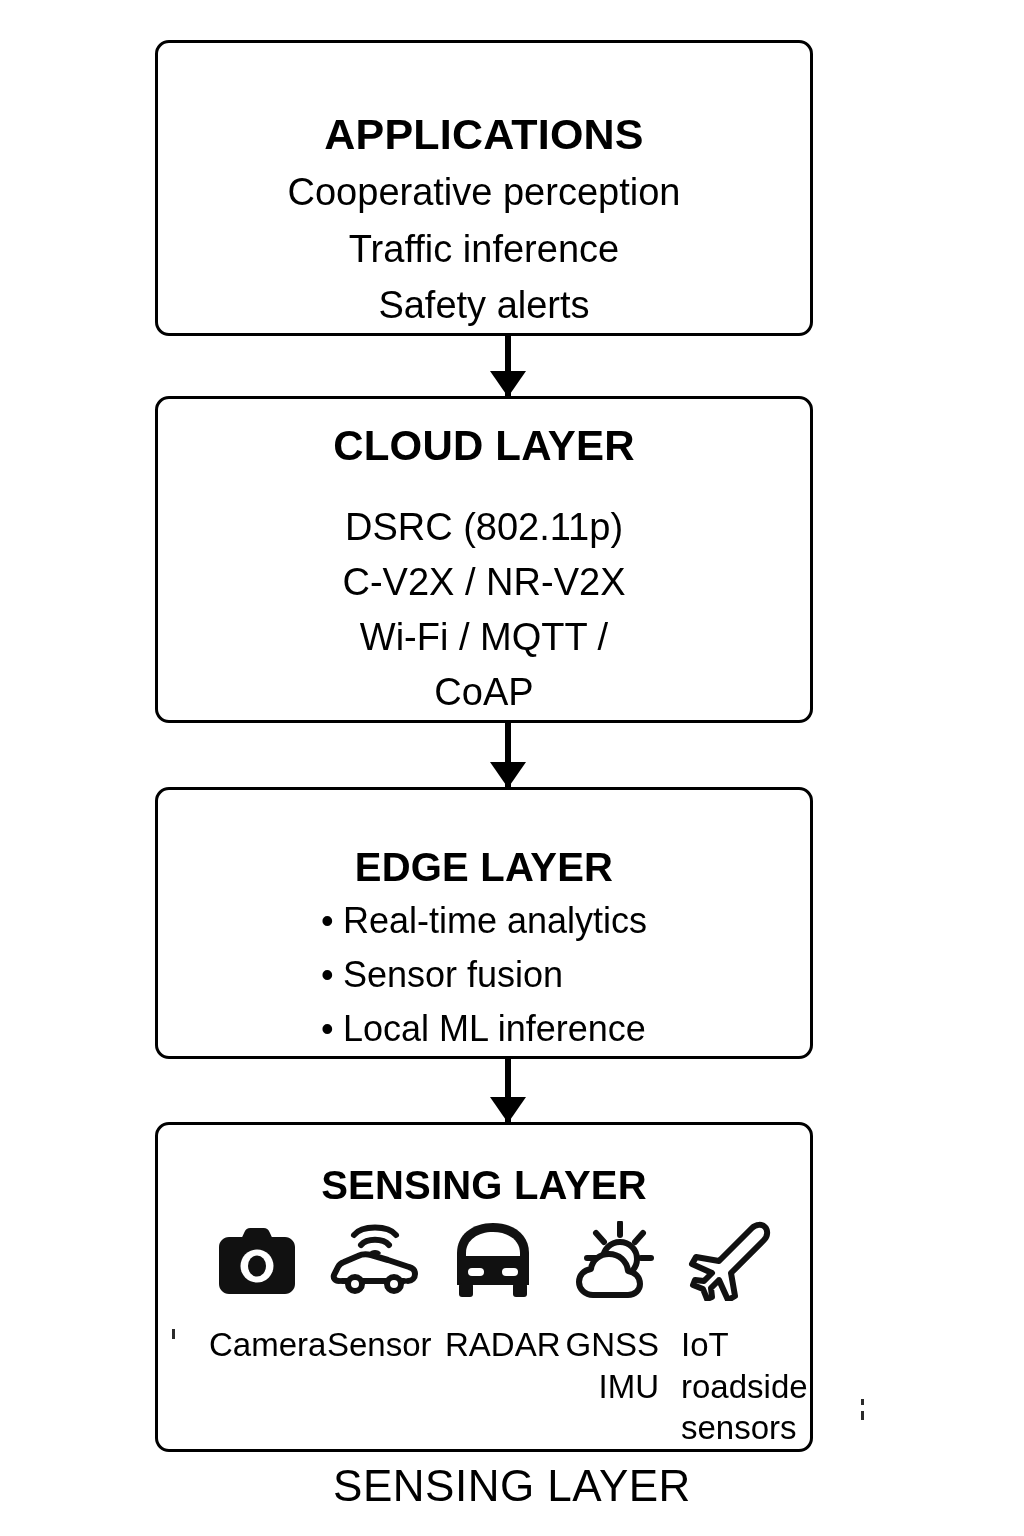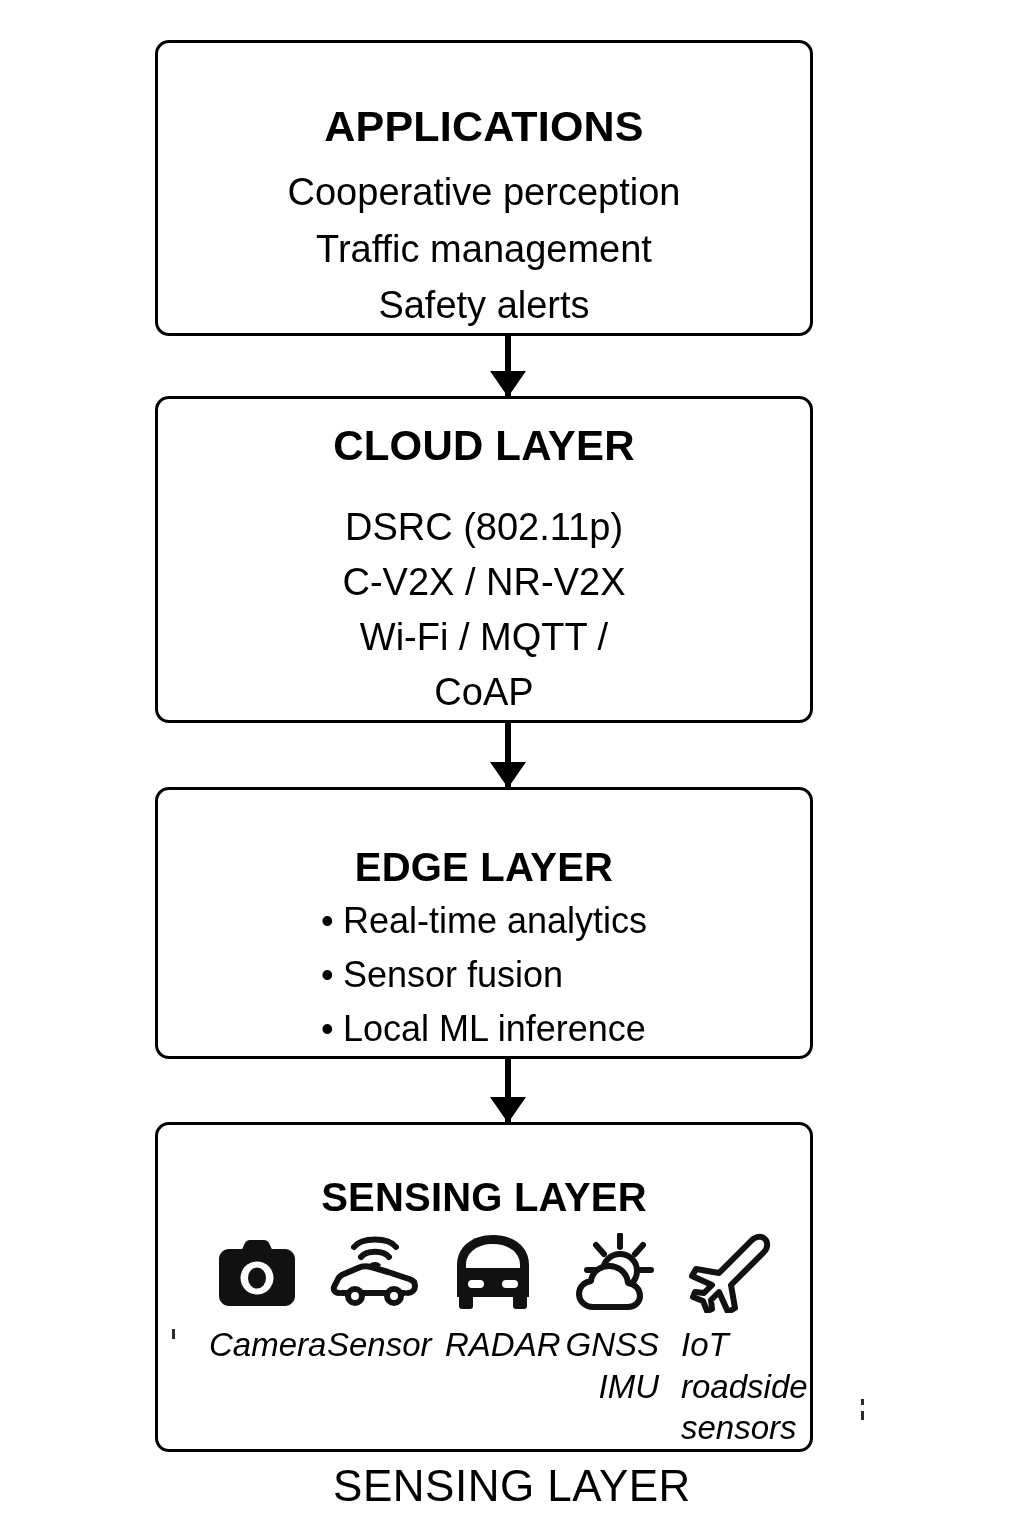--- a/index.html
+++ b/index.html
@@ -56,21 +56,21 @@
   .box-cloud .box-title        { margin-top: 26px; font-size: 42px; }
   .box-edge .box-title         { margin-top: 40px; font-size: 40px; }
   .box-sensing .box-title      { margin-top: 17px; font-size: 40px; }
 
   .box-lines {
     text-align: center;
     font-size: 38px;
     line-height: 1.48;
     white-space: nowrap;
   }
-  .box-applications .box-lines { margin-top: 15px; font-size: 38px; }
+  .box-applications .box-lines { margin-top: 7px; font-size: 38px; }
   .box-cloud .box-lines        { margin-top: 12px; font-size: 38px; line-height: 1.45; }
 
   
   .bullet-list {
     margin-top: 6px;
     font-size: 36px;
     line-height: 1.5;
     text-align: left;
     white-space: nowrap;
   }
@@ -114,31 +114,30 @@
     width: 96px;
     height: 86px;
     display: flex;
     align-items: center;
     justify-content: center;
   }
   .icon-cell svg { display: block; }
 
   
   .label-row {
-    margin-top: 8px;
+    margin-top: 20px;
     width: 100%;
     display: flex;
     justify-content: center;
     align-items: flex-start;
     gap: 22px;
     padding-left: 18px;
     box-sizing: border-box;
     font-size: 33px;
     line-height: 1.26;
-    font-style: italic;
   }
   .label-cell {
     width: 96px;
     text-align: center;
     white-space: nowrap;
   }
   .label-cell.gnss { text-align: right; }
   .label-cell.iot  { text-align: left; }
   .label-cell .sub { display: block; }
 
@@ -162,21 +161,21 @@
 </style>
 </head>
 <body>
 
 <div class="stage">
 
   <div class="layer-box box-applications">
     <div class="box-title">APPLICATIONS</div>
     <div class="box-lines">
       <div>Cooperative perception</div>
-      <div>Traffic management</div>
+      <div>Traffic inference</div>
       <div>Safety alerts</div>
     </div>
   </div>
 
   <div class="arrow arrow-1"></div>
 
   <div class="layer-box box-cloud">
     <div class="box-title">CLOUD LAYER</div>
     <div class="box-lines">
       <div>DSRC (802.11p)</div>

